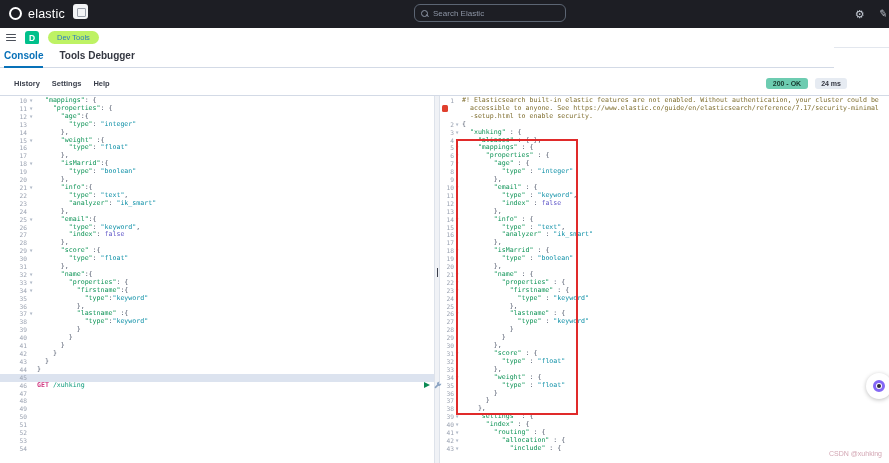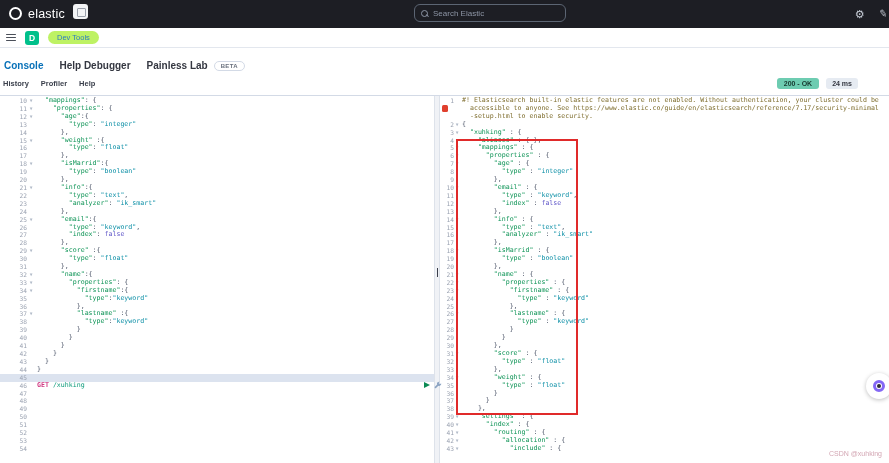--- a/index.html
+++ b/index.html
@@ -36,31 +36,31 @@
   
   .navbar { position:absolute; top:28px; left:0; width:889px; height:20px; background:#fff;
     border-bottom:1px solid #e3e7ee; display:flex; align-items:center; padding:0 6px; gap:9px; }
   .hamburger { width:10px; display:flex; flex-direction:column; gap:1.8px; }
   .hamburger span { height:1.4px; background:#4a4f59; border-radius:1px; }
   .space-badge { width:14px; height:14px; border-radius:3px; display:flex; align-items:center;
     justify-content:center; color:#fff; font-size:8.5px; font-weight:700; }
   .crumb-pill { height:13px; border-radius:8px; padding:0 9px; display:flex; align-items:center;
     font-size:7.5px; font-weight:500; }
   
-  .tabsbar { position:absolute; top:54px; left:0; width:834px; height:24px; background:#fff;
+  .tabsbar { position:absolute; top:44px; left:0; width:834px; height:24px; background:#fff;
     border-bottom:1px solid #d3dae6; display:flex; align-items:center; padding:0 4px; gap:16px; }
   .tab { font-size:10px; font-weight:600; color:#343741; height:24px; display:flex;
     align-items:center; gap:6px; border-bottom:2px solid transparent; padding-top:2px; }
   .tab.active { border-bottom-color:var(--accent); }
   .tab.active .tab-label { color:var(--accent); }
   .beta-pill { border:1px solid #d3dae6; border-radius:8px; padding:1px 6px;
     font-size:6px; font-weight:700; color:#69707d; letter-spacing:.3px; }
   
   .subbar { position:absolute; top:72px; left:0; width:889px; height:23px; background:#fff;
-    display:flex; align-items:center; padding:0 3px; }
+    display:flex; align-items:center; padding:0 14px; }
   .subbar-menu { display:flex; gap:12px; }
   .subbar-item { font-size:7.5px; font-weight:700; color:#3a3f4b; }
   .subbar-right { margin-left:auto; margin-right:28px; display:flex; gap:7px; align-items:center; }
   .status-badge { background:var(--badgegreen); color:#17382f; font-size:7px; font-weight:700;
     border-radius:3px; padding:2px 7px; }
   .time-badge { background:#e6ebf2; color:#343741; font-size:7px; font-weight:700;
     border-radius:3px; padding:2px 6px; }
   
   .editor { position:absolute; top:95px; left:0; width:889px; height:368px;
     border-top:1px solid #d3dae6; display:flex; background:#fff; }
@@ -133,32 +133,28 @@
     </div>
     <div class="space-badge" style="background: rgb(0, 192, 139);">D</div>
     <div class="crumb-pill" style="background: #bef264; color: rgb(46, 124, 192);">Dev Tools</div>
   </div>
 
   <div class="tabsbar" id="tabs-container">
       <div class="tab active">
         <span class="tab-label">Console</span>
       </div>
       <div class="tab">
-        <span class="tab-label">Help Debugger</span>
-      </div>
-      <div class="tab">
-        <span class="tab-label">Painless Lab</span>
-        <span class="beta-pill">BETA</span>
+        <span class="tab-label">Tools Debugger</span>
       </div>
     </div>
 
   <div class="subbar">
     <div class="subbar-menu" id="subbar-menu">
         <span class="subbar-item">History</span>
-        <span class="subbar-item">Profiler</span>
+        <span class="subbar-item">Settings</span>
         <span class="subbar-item">Help</span>
       </div>
     <div class="subbar-right">
       <span class="status-badge">200 - OK</span>
       <span class="time-badge">24 ms</span>
     </div>
   </div>
 
   <div class="editor">
     <div class="pane pane-left" id="pane-left">

